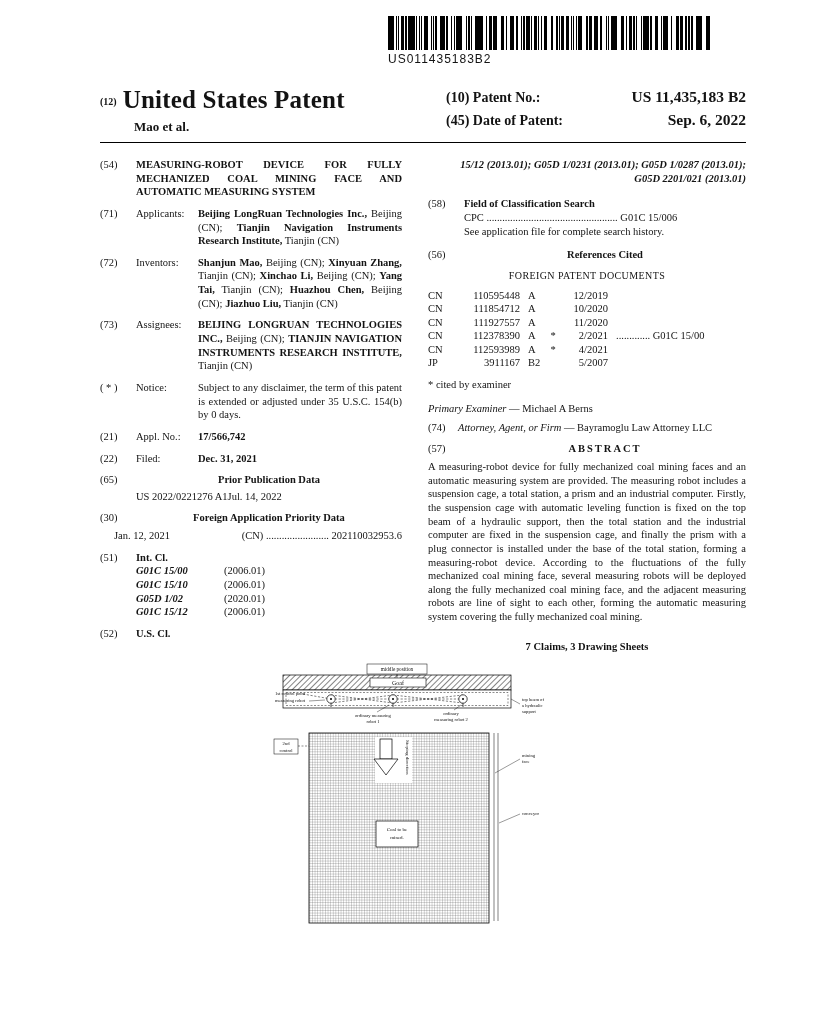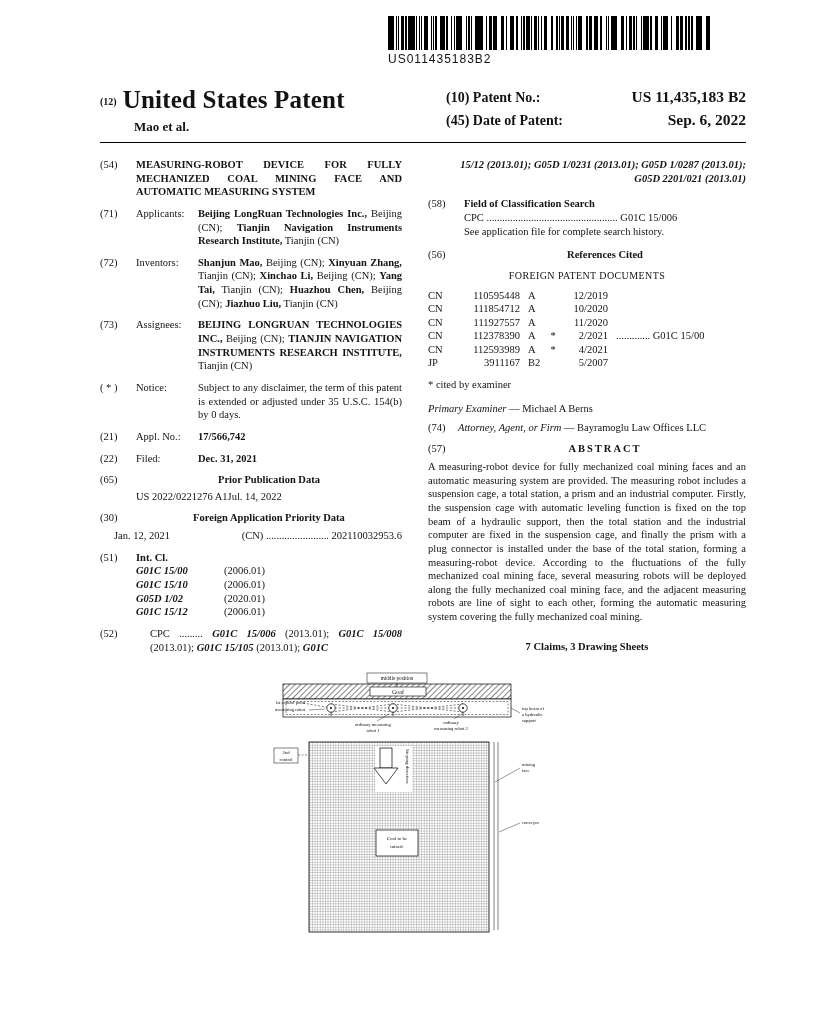--- a/index.html
+++ b/index.html
@@ -198,23 +198,21 @@
             <div class="intcl-row">
                 <span class="code">G01C 15/12</span>
                 <span>(2006.01)</span>
               </div>
           </div>
         </div>
 
         <div class="entry">
           <span class="e-num">(52)</span>
           <div class="e-body">
-            <div class="cpc-block">
-              <span>CPC ......... </span><span class="bi">G01C 15/006</span><span> (2013.01); </span><span class="bi">G01C 15/008</span><span> (2013.01); </span><span class="bi">G01C 15/105</span><span> (2013.01); </span><span class="bi">G01C</span>
-            </div>
+            <div class="b">U.S. Cl.</div>
           </div>
         </div>
 
       </div>
 
       <div class="col-right">
 
         <div class="cpc-cont">15/12 (2013.01); G05D 1/0231 (2013.01); G05D 1/0287 (2013.01); G05D 2201/021 (2013.01)</div>
 
         <div class="entry">
@@ -285,21 +283,21 @@
 
         <div class="cited">* cited by examiner</div>
 
         <div class="examiner">
           <span class="i">Primary Examiner</span><span> — Michael A Berns</span>
         </div>
 
         <div class="entry">
           <span class="e-num" style="width:30px;">(74)</span>
           <div class="e-body">
-            <span class="i">Attorney, Agent, or Firm</span><span> — Bayramoglu Law Offices LLC</span>
+            <span class="i">Attorney, Agent, or Firm</span><span> — Bayramoglu Law Attorney LLC</span>
           </div>
         </div>
 
         <div class="entry" style="margin-bottom:4px; margin-top:6px;">
           <span class="e-num">(57)</span>
           <div class="e-body center b" style="letter-spacing:2px;">ABSTRACT</div>
         </div>
         <div class="abstract">A measuring-robot device for fully mechanized coal mining faces and an automatic measuring system are provided. The measuring robot includes a suspension cage, a total station, a prism and an industrial computer. Firstly, the suspension cage with automatic leveling function is fixed on the top beam of a hydraulic support, then the total station and the industrial computer are fixed in the suspension cage, and finally the prism with a plug connector is installed under the base of the total station, forming a measuring-robot device. According to the fluctuations of the fully mechanized coal mining face, several measuring robots will be deployed along the fully mechanized coal mining face, and the adjacent measuring robots are line of sight to each other, forming the automatic measuring system covering the fully mechanized coal mining.</div>
 
         <div class="claims">7 Claims, 3 Drawing Sheets</div>

